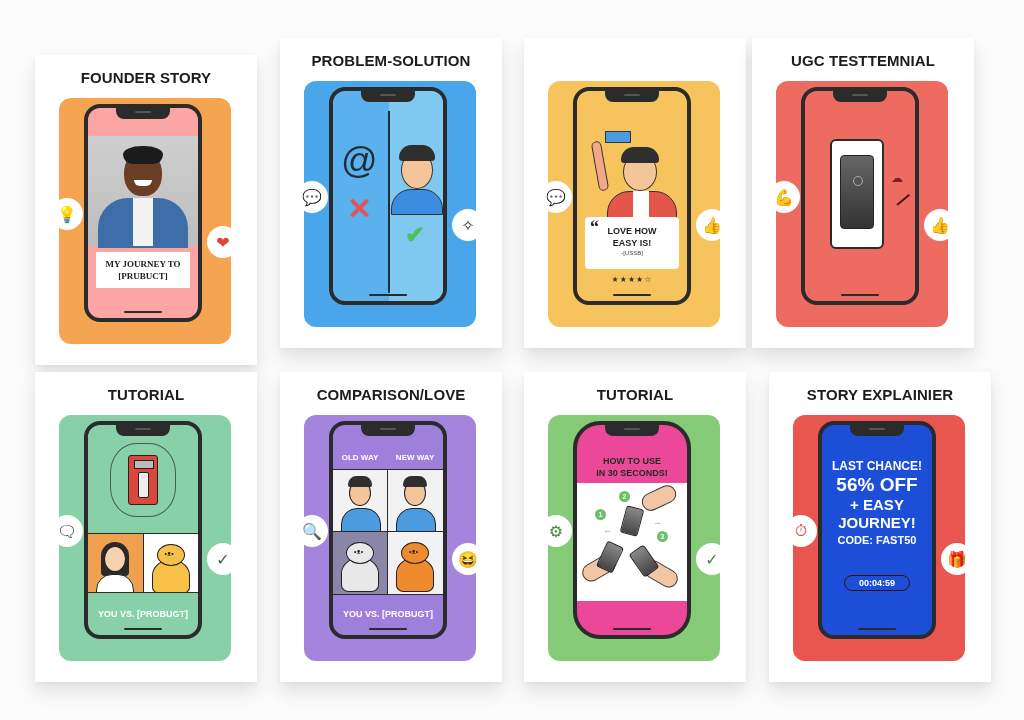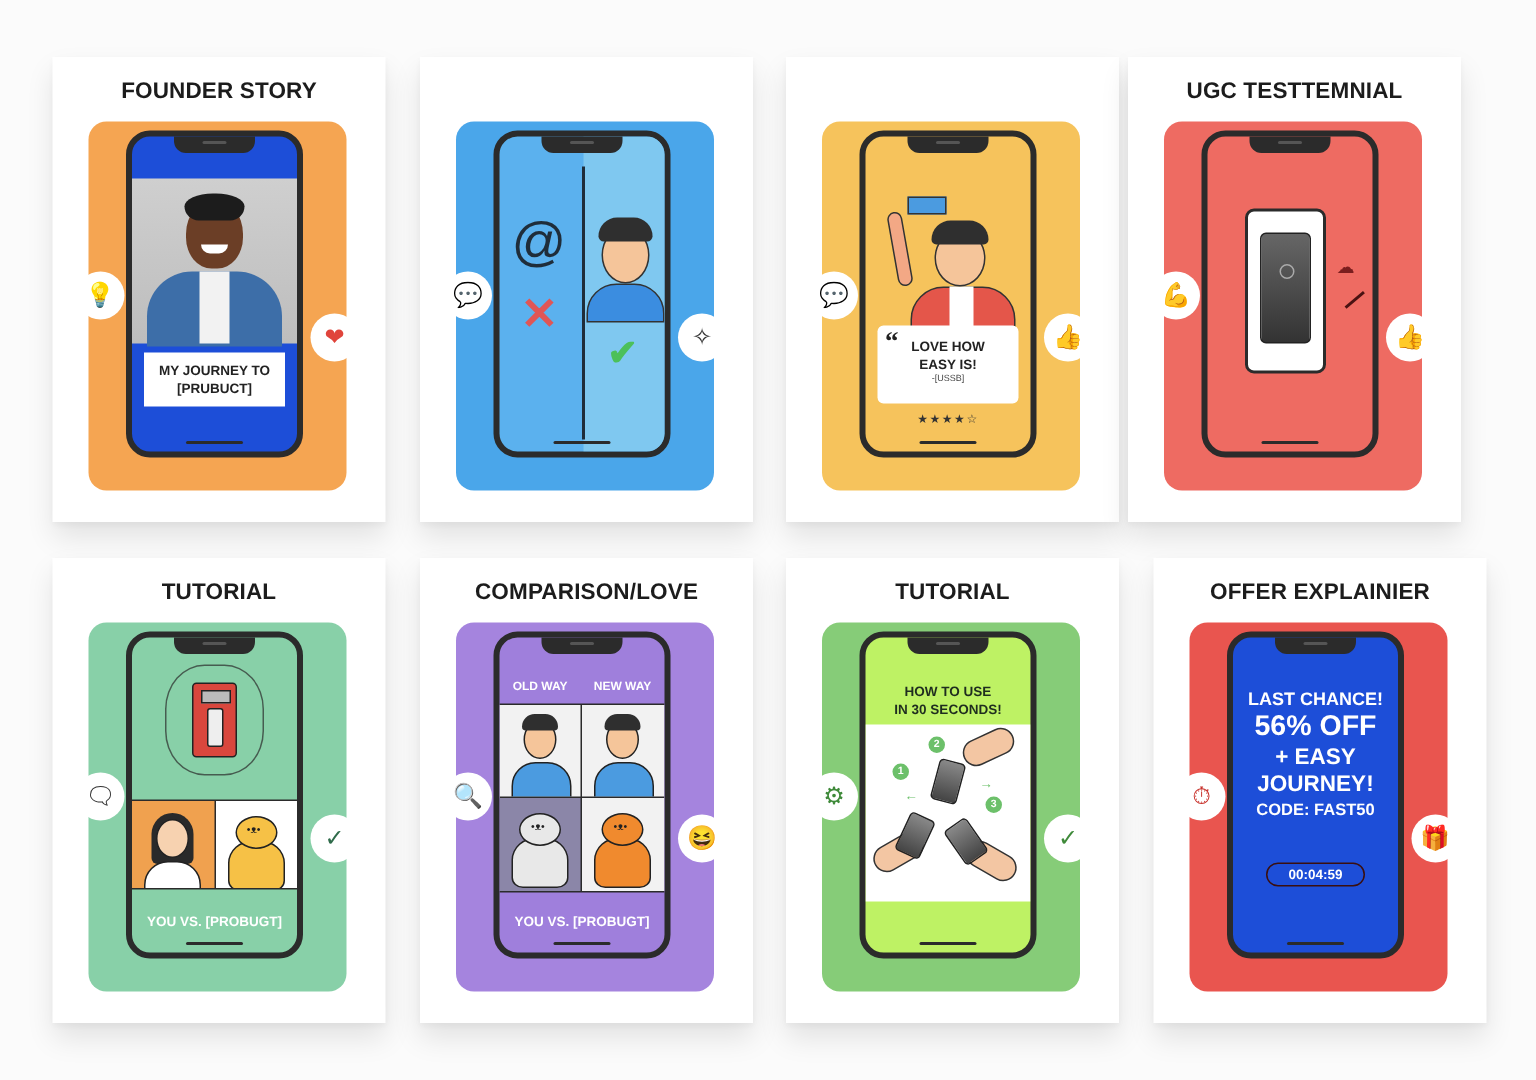--- a/index.html
+++ b/index.html
@@ -173,44 +173,45 @@
   .offer-l4 { font-size: 15px; line-height: 18px; }
   .offer-l5 { font-size: 11px; line-height: 16px; }
   .timer {
     position: absolute; left: 22px; top: 150px; width: 66px; height: 16px; border: 1.5px solid #3a0f0f;
     border-radius: 9px; color: #fff; font-size: 9px; font-weight: bold; display: flex; align-items: center; justify-content: center;
   }
 </style>
 </head>
 <body>
 
-<div class="card" style="left:35px; top:38px;">
+<div class="card" style="left:35px; top:55px;">
   <div class="card-title">FOUNDER STORY</div>
   <div class="panel" style="background:#f5a552;">
     <div class="side-badge left" style="color:#e39a3b;">💡</div>
     <div class="side-badge right" style="color:#e0443b;">❤</div>
-    <div class="phone" style="background:#1d4ed8;">
+    <div class="phone" style="background:#fca5a5;font-family:Liberation Serif, serif;">
       <div class="notch"></div>
       <div class="photo">
         <div class="shirt"></div>
         <div class="tee"></div>
         <div class="head"></div>
         <div class="hair"></div>
         <div class="smile"></div>
       </div>
       <div class="caption-box">
         <span>MY JOURNEY TO</span>
         <span>[PRUBUCT]</span>
       </div>
       <div class="home-bar"></div>
     </div>
   </div>
 </div>
 
 <div class="card" style="left:280px; top:38px;">
+  <div class="card-title">PROBLEM-SOLUTION</div>
   <div class="panel" style="background:#4aa6ea;">
     <div class="side-badge left" style="color:#2f86d4;">💬</div>
     <div class="side-badge right" style="color:#333;">✧</div>
     <div class="phone" style="background:#5bb1ee;">
       <div class="notch"></div>
       <div class="half-right"></div>
       <div class="split-line"></div>
       <div class="scribble">@</div>
       <div class="xmark">✕</div>
       <div class="boy-body"></div>
@@ -327,21 +328,21 @@
       <div class="home-bar"></div>
     </div>
   </div>
 </div>
 
 <div class="card" style="left:524px; top:372px;">
   <div class="card-title">TUTORIAL</div>
   <div class="panel" style="background:#86cc78;">
     <div class="side-badge left" style="color:#3f8a3a;">⚙</div>
     <div class="side-badge right" style="color:#3f8a3a;">✓</div>
-    <div class="phone" style="background:#bef264;">
+    <div class="phone" style="background:#ec4899;border-radius:27px;">
       <div class="notch"></div>
       <div class="howto">
         <div>HOW TO USE</div>
         <div>IN 30 SECONDS!</div>
       </div>
       <div class="white-area">
         <div class="step" style="left:18px; top:26px;">1</div>
         <div class="step" style="left:42px; top:8px;">2</div>
         <div class="step" style="left:80px; top:48px;">3</div>
         <div class="arrow" style="left:26px; top:42px;">←</div>
@@ -352,21 +353,21 @@
         <div class="mini-phone" style="left:24px; top:60px; transform:rotate(25deg);"></div>
         <div class="hand" style="left:66px; top:82px; transform:rotate(30deg);"></div>
         <div class="mini-phone" style="left:58px; top:64px; transform:rotate(-35deg);"></div>
       </div>
       <div class="home-bar"></div>
     </div>
   </div>
 </div>
 
 <div class="card" style="left:769px; top:372px;">
-  <div class="card-title">OFFER EXPLAINIER</div>
+  <div class="card-title">STORY EXPLAINIER</div>
   <div class="panel" style="background:#e9554f;">
     <div class="side-badge left" style="color:#c8322c;">⏱</div>
     <div class="side-badge right" style="color:#c8322c;">🎁</div>
     <div class="phone" style="background:#1d4ed8;">
       <div class="notch"></div>
       <div class="offer-lines">
         <div class="offer-l1">LAST CHANCE!</div>
         <div class="offer-l2">56% OFF</div>
         <div class="offer-l3">+ EASY</div>
         <div class="offer-l4">JOURNEY!</div>

